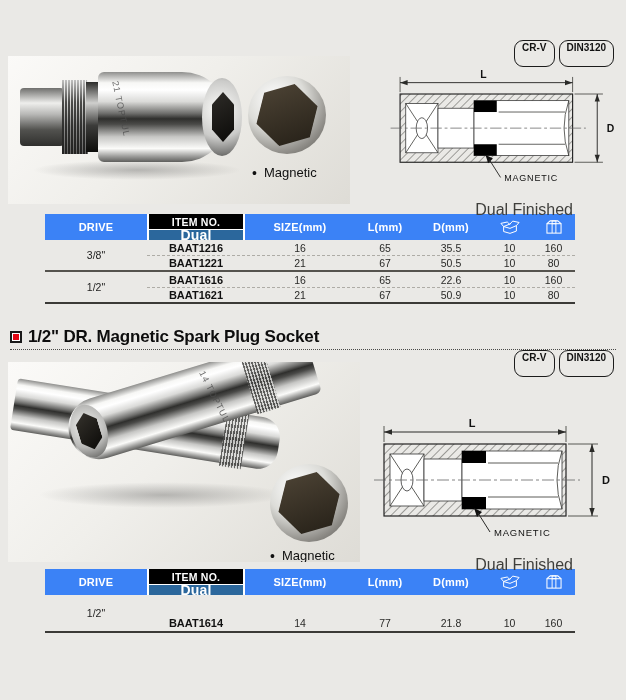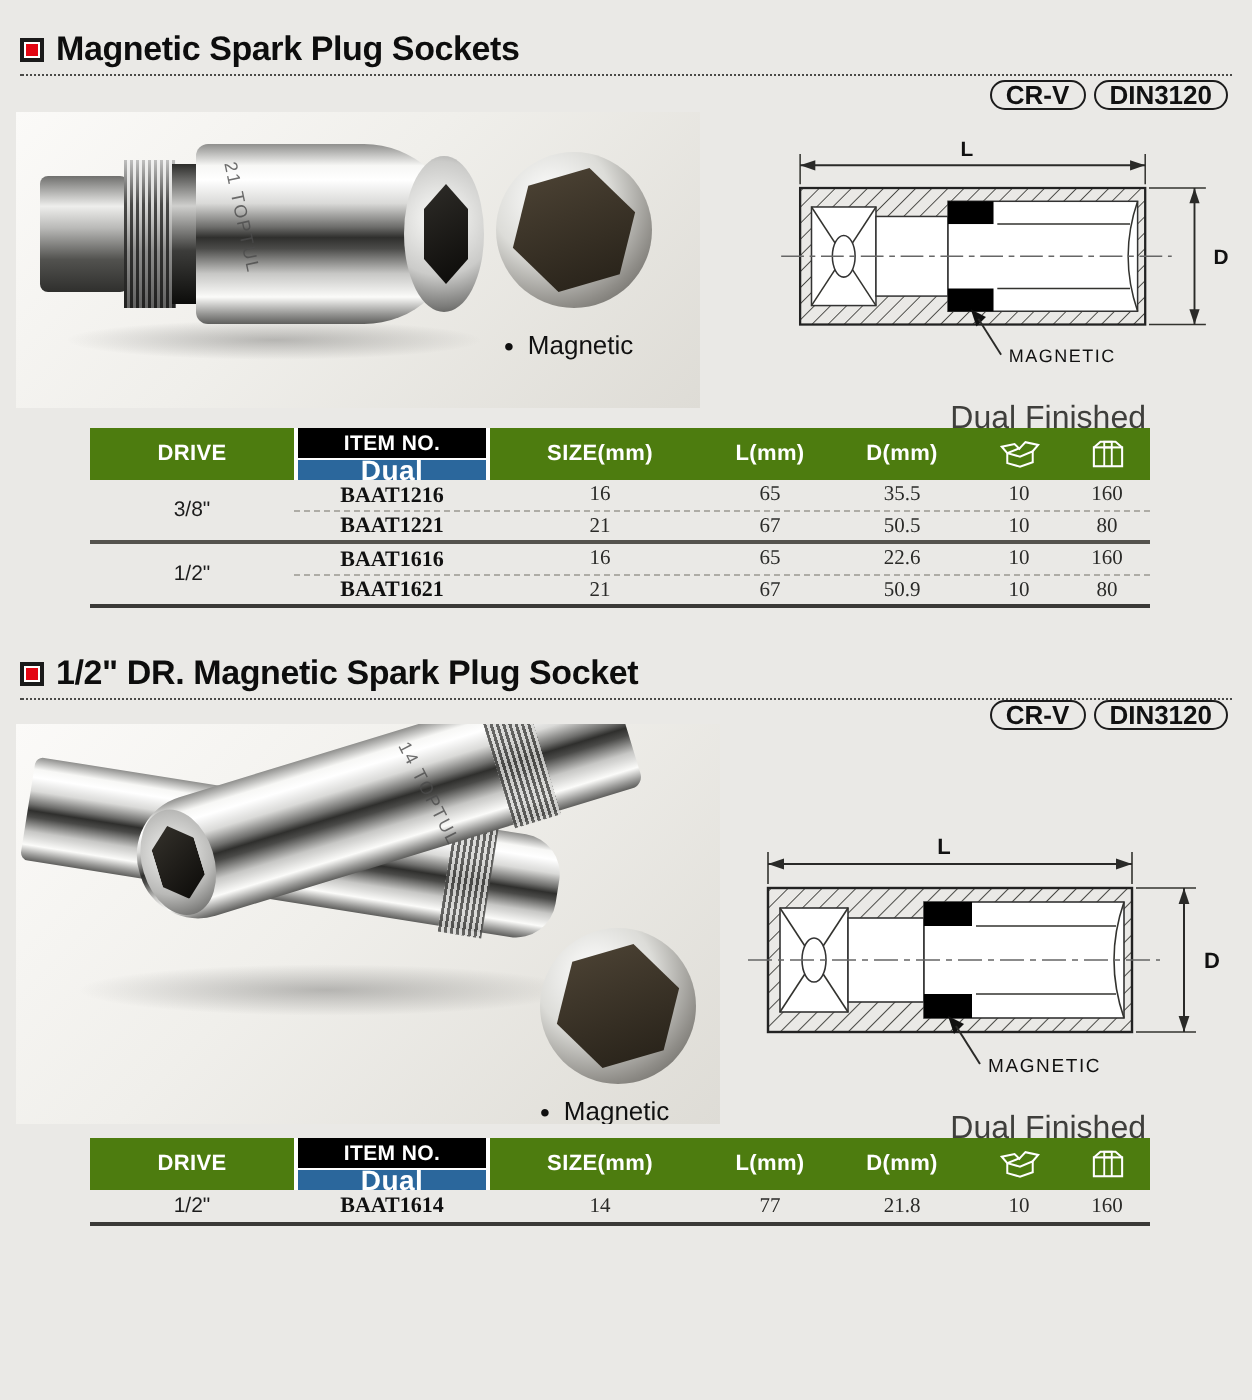--- a/index.html
+++ b/index.html
@@ -6,21 +6,21 @@
   body{font-family:"Liberation Sans","DejaVu Sans",sans-serif;background:#cfcecb;}
   #canvas{position:relative;width:626px;height:700px;background:#eae9e6;overflow:hidden;margin:0 auto;}
   *{box-sizing:border-box;}
 
   
   .sec-header{position:absolute;left:10px;right:10px;height:26px;border-bottom:1px dotted #4a4a48;display:flex;align-items:center;gap:6px;}
   .bullet{width:12px;height:12px;border:2px solid #1a1a1a;background:#fff;display:flex;align-items:center;justify-content:center;flex:0 0 auto;}
   .bullet-core{width:6px;height:6px;background:#e30613;}
   .sec-title{font-size:17px;font-weight:bold;color:#0d0d0d;letter-spacing:-.2px;white-space:nowrap;}
   .badge-row{position:absolute;display:flex;gap:4px;}
-  .badge{border:1.5px solid #1c1c1c;border-radius:9px;padding:0 7px;height:15px;line-height:13px;font-size:13px;font-weight:bold;color:#111;background:transparent;}
+  .badge{border:1.5px solid #1c1c1c;border-radius:9px;padding:0 7px;height:27px;line-height:13px;font-size:10px;font-weight:bold;color:#111;background:transparent;}
 
   
   .photo{position:absolute;background:linear-gradient(135deg,#fbfaf8 0%,#f0efeb 45%,#dedcd6 100%);overflow:hidden;}
   .chrome-v{background:linear-gradient(to bottom,#8f8f8d 0%,#f7f7f5 12%,#ffffff 20%,#dadad8 33%,#6e6e6c 46%,#2f2f2d 52%,#4a4a48 58%,#c7c7c5 72%,#fbfbf9 85%,#9a9a98 94%,#5e5e5c 100%);}
   .soft-shadow{position:absolute;background:radial-gradient(ellipse at center,rgba(50,50,50,.30),rgba(50,50,50,0) 70%);}
 
   
   .sock{position:absolute;left:12px;top:14px;width:224px;height:94px;}
   .sk-drive{position:absolute;left:0;top:18px;width:44px;height:58px;border-radius:4px;background:linear-gradient(to bottom,#6f6f6d,#eeeeec 26%,#b9b9b7 45%,#52524f 72%,#2f2f2d);}
   .sk-knurl{position:absolute;left:42px;top:10px;width:26px;height:74px;background:repeating-linear-gradient(90deg,#4a4a48 0 1.5px,#d8d8d6 1.5px 3px);}
@@ -56,48 +56,42 @@
   .diagram{position:absolute;}
   .diagram svg{display:block;}
   .dim-line{stroke:#2a2a28;stroke-width:1;}
   .thin{stroke:#33332f;stroke-width:.8;fill:none;}
   .dtext{fill:#111;font-size:11px;font-weight:bold;font-family:"Liberation Sans",sans-serif;}
   .mtext{fill:#111;font-size:9.5px;letter-spacing:.8px;font-family:"Liberation Sans",sans-serif;}
 
   
   .spec-table{position:absolute;width:530px;}
   .dual-finished{position:absolute;top:-13px;right:2px;font-size:16px;color:#3f3f3c;}
-  .thead{display:flex;height:26px;background:#4d7c0f;color:#fff;align-items:stretch;}
+  .thead{display:flex;height:26px;background:#3b82f6;color:#fff;align-items:stretch;}
   .th{display:flex;align-items:center;justify-content:center;font-size:11px;font-weight:bold;letter-spacing:.2px;}
   .c-drive{width:102px;}.c-item{width:98px;}.c-size{width:110px;}.c-l{width:60px;}.c-d{width:72px;}.c-box{width:45px;}.c-carton{width:43px;}
   .th.c-item{flex-direction:column;padding:0;border-left:2px solid #fff;border-right:2px solid #fff;align-items:stretch;}
   .item-no{flex:1;background:#000;display:flex;align-items:center;justify-content:center;font-size:10.5px;}
   .item-dual{height:11px;background:#2b679c;border-top:1px solid #fff;display:flex;align-items:center;justify-content:center;font-size:14px;}
   .tgroup{display:flex;border-bottom:2px solid #55534e;}
   .tgroup.last{border-bottom:2.5px solid #3b3a37;}
   .g-drive{display:flex;align-items:center;justify-content:center;font-size:10.5px;color:#1c1c1c;}
   .g-rows{flex:1;}
   .trow{display:flex;height:15px;align-items:center;}
   .trow + .trow{border-top:1px dashed #aeaca6;}
-  .trow.tall{height:16px;}
-  .td{display:flex;align-items:center;justify-content:center;font-size:10.5px;color:#2a2a28;font-family:Liberation Serif, serif;}
+  .trow.tall{height:16px;margin-top:20px;}
+  .td{display:flex;align-items:center;justify-content:center;font-size:10.5px;color:#2a2a28;}
   .td.item{font-weight:bold;font-size:11px;color:#111;}
   .pkg-icon{width:20px;height:16px;}
 </style>
 </head>
 <body>
 
 <div id="canvas">
 
-  <div class="sec-header" style="top:12px;">
-    <span class="bullet">
-        <span class="bullet-core"></span>
-      </span>
-    <span class="sec-title">Magnetic Spark Plug Sockets</span>
-  </div>
   <div class="badge-row" style="top:40px;right:12px;">
     <span class="badge">CR-V</span>
     <span class="badge">DIN3120</span>
   </div>
 
   <div class="photo" style="left:8px;top:56px;width:342px;height:148px;">
     <div class="soft-shadow" style="left:24px;top:104px;width:210px;height:20px;"></div>
     <div class="sock">
       <div class="sk-drive"></div>
       <div class="sk-knurl"></div>

